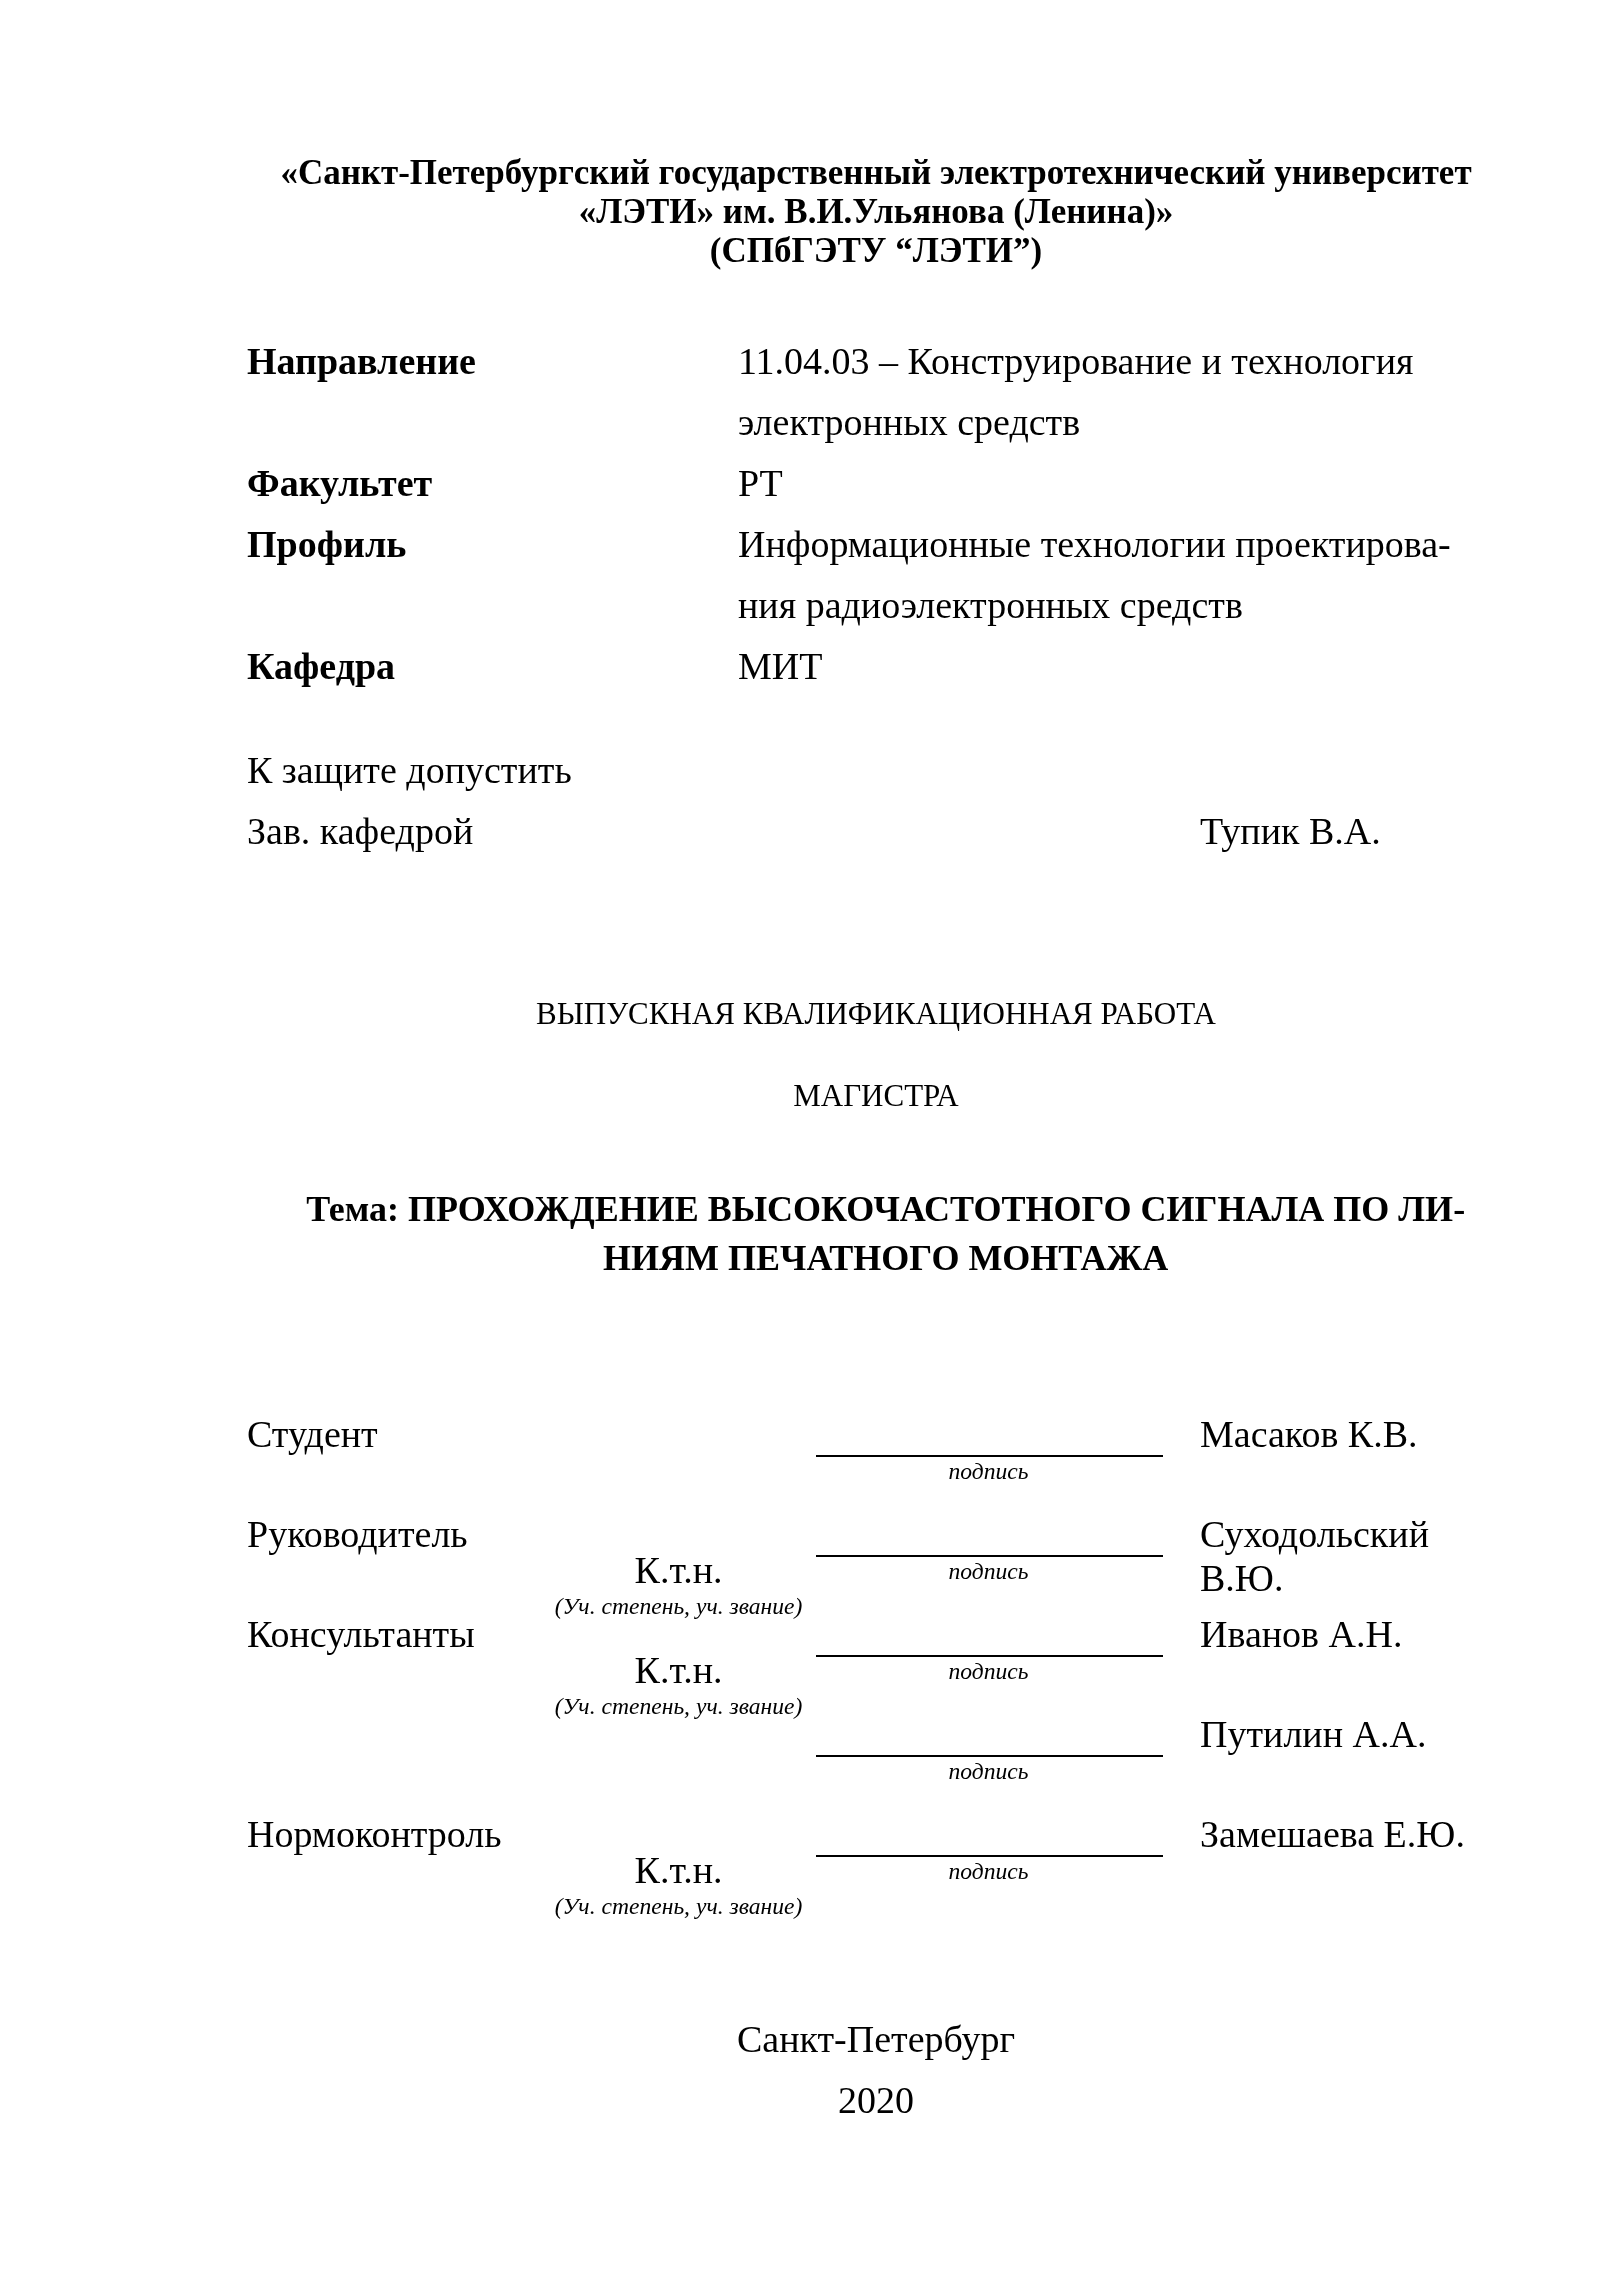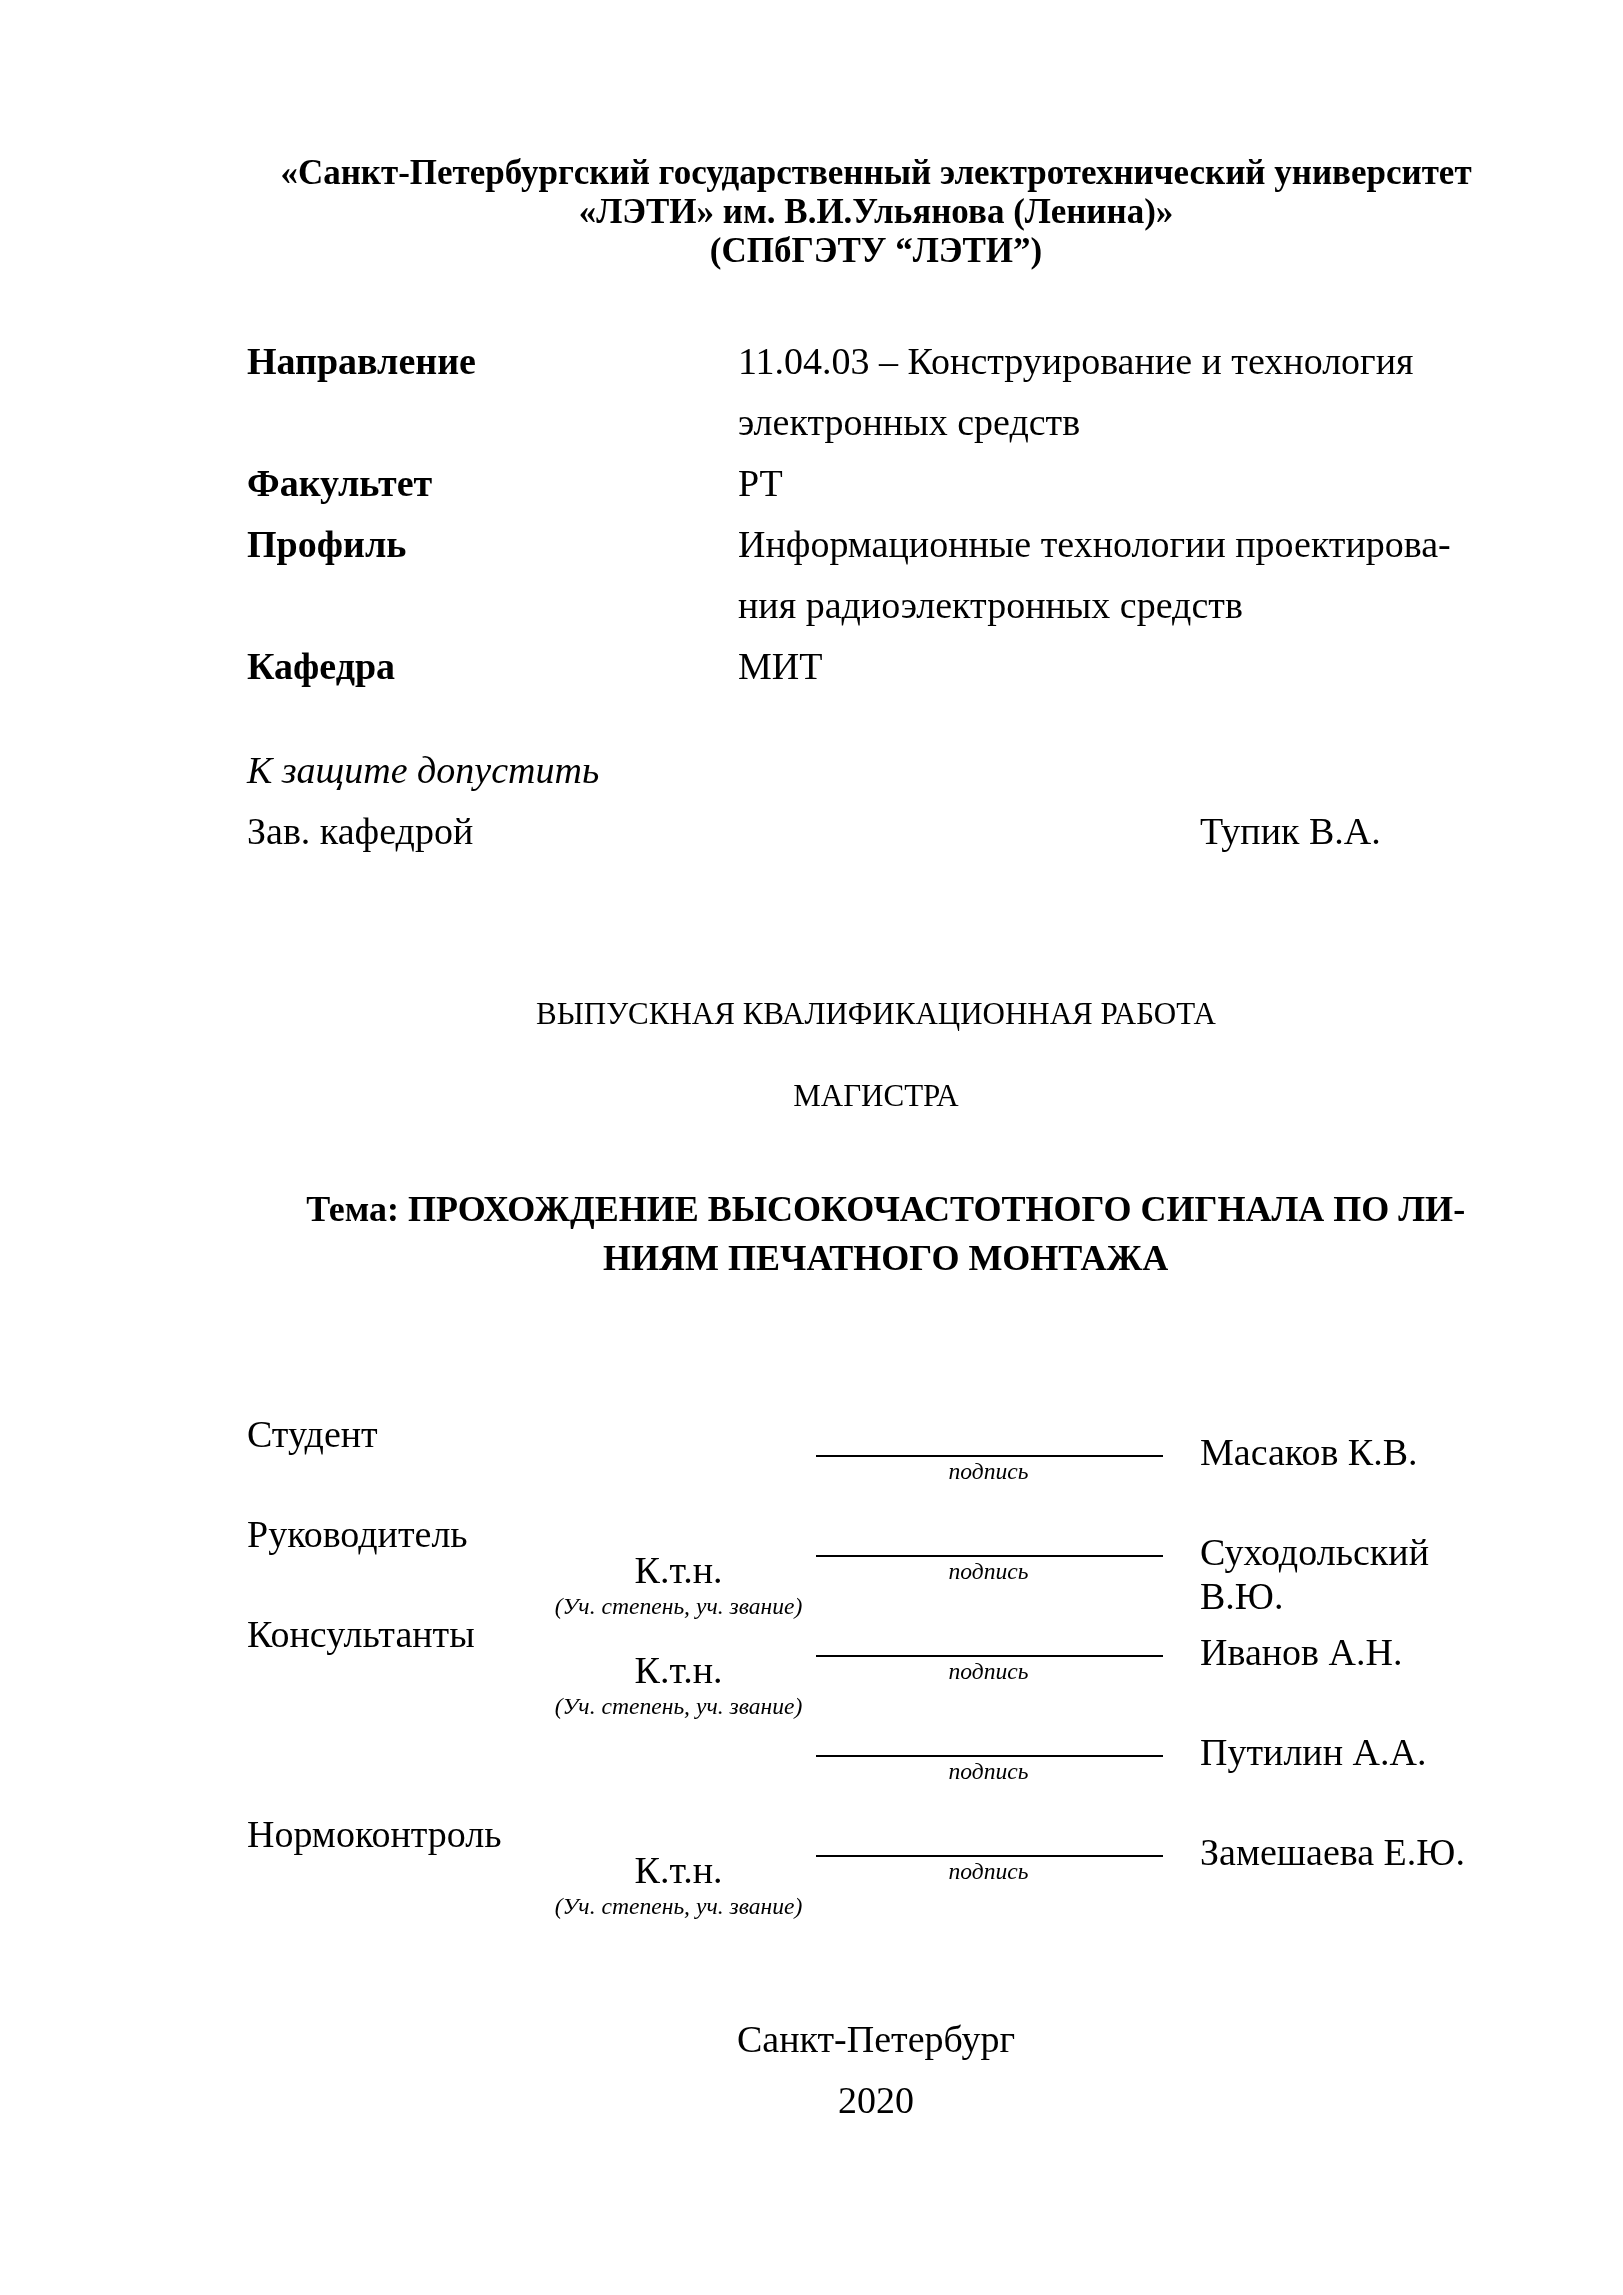--- a/index.html
+++ b/index.html
@@ -24,21 +24,21 @@
     text-align: center;
   }
 
   
   .fields { margin-top: 61px; font-size: 38px; line-height: 61px; }
   .field-row { display: grid; grid-template-columns: 491px 1fr; }
   .field-label { font-weight: bold; }
 
   
   .admission { margin-top: 43px; font-size: 38px; line-height: 61px; }
-  .admission-note { font-style: italic; }
+  .admission-note { }
   .admission-row { display: grid; grid-template-columns: 302px 259px 361px 1fr; }
   .admission-name { padding-left: 31px; }
 
   
   .work-title {
     margin-top: 111px;
     font-size: 31px;
     font-weight: normal;
     line-height: 82px;
     text-align: center;
@@ -65,21 +65,21 @@
   .deg-cell { text-align: center; }
   .deg { font-size: 38px; line-height: 44px; margin-top: 36px; }
   .small-cap {
     font-size: 23.6px;
     font-style: italic;
     line-height: 28px;
     text-align: center;
   }
   .sig-line-cell { }
   .sig-line { height: 43px; border-bottom: 2.4px solid #000; margin: 0 6.3px 0 7.9px; }
-  .name-cell { padding-left: 31px; margin-top: 18px; }
+  .name-cell { padding-left: 31px; }
 
   
   .footer { margin-top: 97px; text-align: center; font-size: 38px; line-height: 61px; }
 </style>
 </head>
 <body>
 
 <div class="page">
 
   <div class="uni-header pre">«Санкт-Петербургский государственный электротехнический университет

